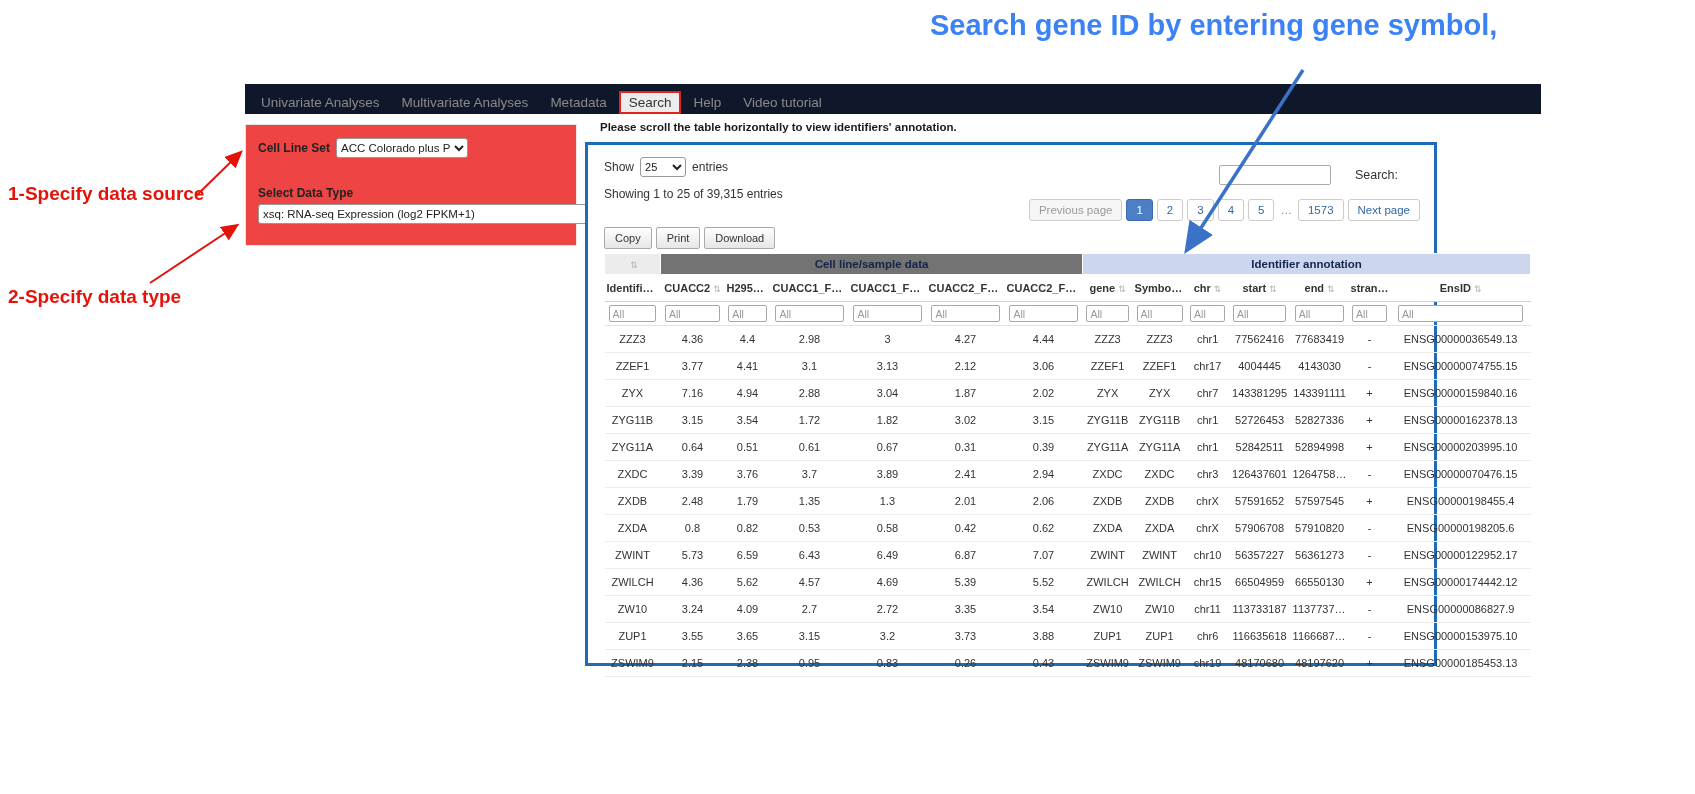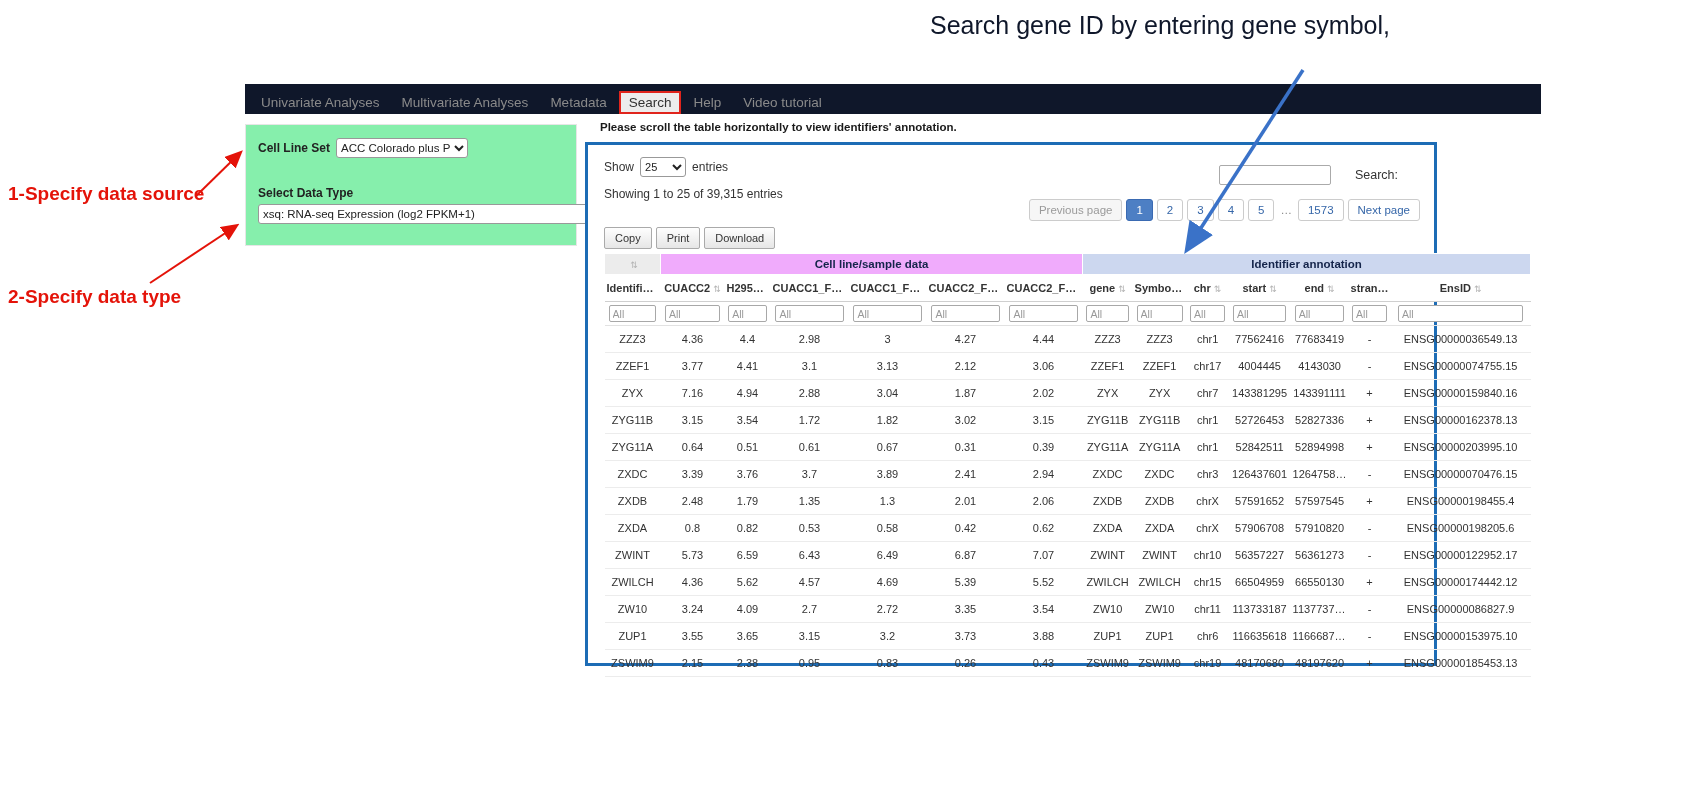--- a/index.html
+++ b/index.html
@@ -4,31 +4,31 @@
 <style>
   * { margin:0; padding:0; box-sizing:border-box; }
   html,body { width:1695px; height:794px; }
   body {
     position:relative; background:#ffffff;
     font-family:"Liberation Sans", sans-serif; overflow:hidden;
   }
   .abs { position:absolute; }
 
   
-  .headline { left:930px; top:8px; width:600px; color:#0f172a;
-    font-size:25px; font-weight:normal; line-height:35px; }
+  .headline { left:930px; top:8px; width:600px; color:#3b82f6;
+    font-size:29px; font-weight:bold; line-height:35px; }
 
   
   .navbar { left:245px; top:84px; width:1296px; height:30px; background:#0f172a;
     display:flex; align-items:flex-end; padding:0 6px; gap:2px; }
   .nav-item { color:#8a8a8a; font-size:13.5px; padding:4px 10px; cursor:pointer; white-space:nowrap; }
   .nav-item.active { color:#333; background:#ececec; border:2px solid #e0241c; padding:2px 8px; }
 
   
-  .panel { left:245px; top:124px; width:332px; height:122px; background:#86efac;
+  .panel { left:245px; top:124px; width:332px; height:122px; background:#ef4444;
     border:1px solid #e6e6e6; padding:13px 12px; }
   .panel-row { display:flex; align-items:center; gap:6px; }
   .panel-label { font-size:12px; font-weight:bold; color:#222; }
   select { font-size:11.5px; color:#222; background:#fff; border:1px solid #999;
     border-radius:3px; height:20px; font-family:"Liberation Sans", sans-serif; }
   .cellline-select { width:132px; }
   .datatype-label { margin-top:28px; }
   .datatype-select { width:348px; margin-top:4px; display:block; }
 
   
@@ -61,21 +61,21 @@
     background:linear-gradient(#fefefe,#e6e6e6); border-radius:2px; cursor:pointer; }
 
   
   table.dt { position:absolute; left:16px; top:108px; width:926px;
     border-collapse:collapse; table-layout:fixed; }
   .dt th, .dt td { font-size:11px; color:#333; text-align:center; padding:5px 2px;
     overflow:hidden; white-space:nowrap; text-overflow:ellipsis; }
   .group-row th { font-size:11.5px; font-weight:bold; color:#14244a; padding:4px 2px;
     border:1px solid #fff; }
   .group-empty { background:#ececec; }
-  .group-sample { background:#f0abfc; }
+  .group-sample { background:#737373; }
   .group-anno { background:#ccd7ef; }
   .cols-row th { font-weight:bold; background:#fff; border-bottom:1px solid #cfcfcf; padding:7px 2px; }
   .sort-icon { color:#b3b3b3; font-size:9px; margin-left:3px; font-weight:normal; }
   .filter-row td { padding:3px 2px; border-bottom:1px solid #e2e2e2; }
   .filter-row input { width:92%; height:17px; border:1px solid #a8a8a8; border-radius:2px;
     font-size:10.5px; padding:0 3px; color:#333; font-family:"Liberation Sans", sans-serif; }
   .filter-row input::placeholder { color:#999; }
   tbody.data-body td { border-bottom:1px solid #ececec; padding:7px 2px; }
 
   .overlay { left:0; top:0; width:1695px; height:794px; pointer-events:none; z-index:9; }

